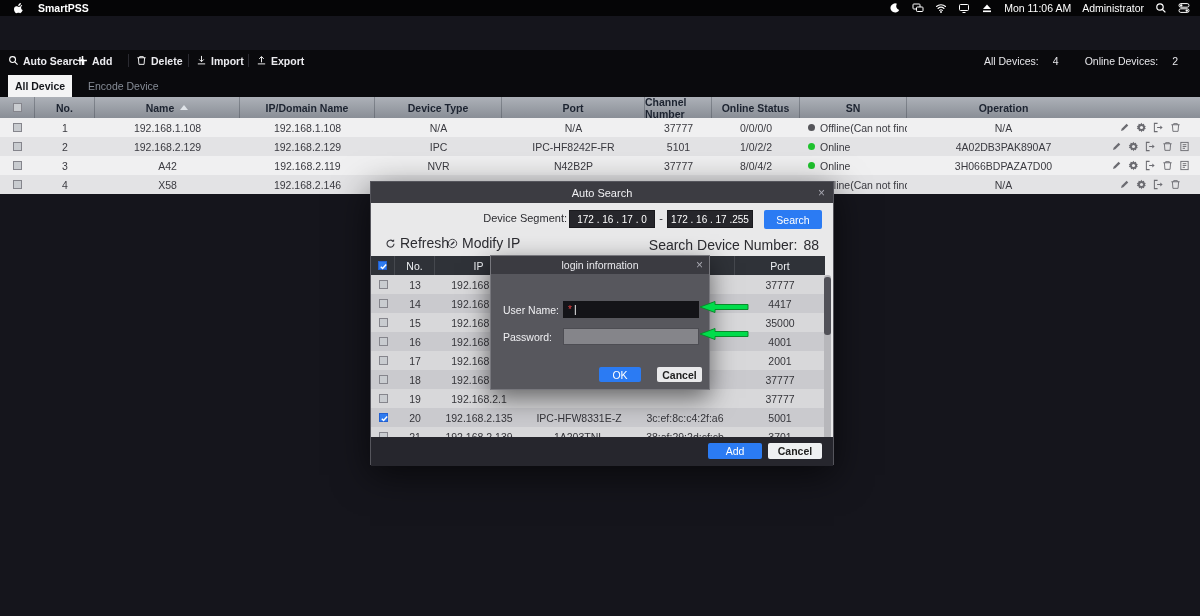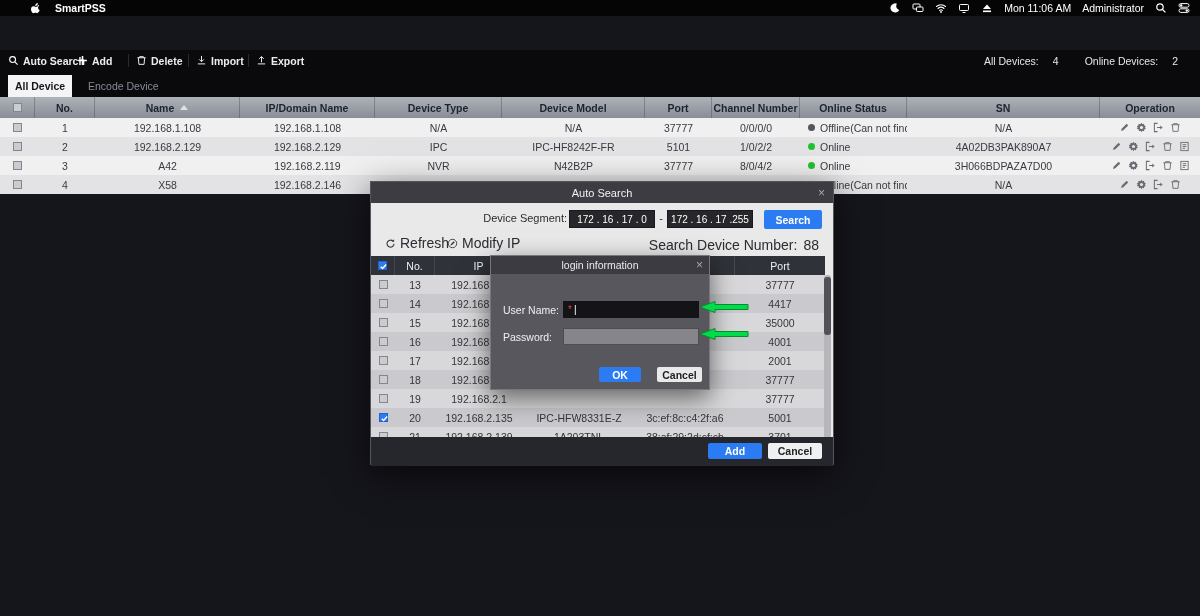--- a/index.html
+++ b/index.html
@@ -3,21 +3,21 @@
 <meta charset="utf-8">
 <style>
   * { margin:0; padding:0; box-sizing:border-box; }
   html,body { background:#000; }
   body { font-family:"Liberation Sans", sans-serif; }
   .screen { position:relative; width:1200px; height:616px; background:#15151c; overflow:hidden; }
 
   
   .menubar { position:absolute; top:0; left:0; width:1200px; height:16px; background:#050506;
              display:flex; align-items:center; color:#fff; font-size:10.5px; }
-  .menubar .left { display:flex; align-items:flex-start; gap:14px; padding-left:29px; }
+  .menubar .left { display:flex; align-items:flex-start; gap:14px; padding-left:12px; }
   .menubar .right { margin-left:auto; display:flex; align-items:center; gap:11px; padding-right:10px; }
   .mb-appname { font-weight:bold; }
   .mb-ico { width:12px; height:12px; display:inline-block; }
   .mb-ico svg { width:100%; height:100%; display:block; }
 
   
   .titlebar { position:absolute; top:16px; left:0; width:1200px; height:34px; background:#222229;margin-top:43px; }
   .brand { position:absolute; left:14px; top:9px; color:#e9e9ec; font-size:14px; letter-spacing:1px; }
   .brand b { font-weight:bold; }
   .tab-devices { position:absolute; left:128px; top:0; width:82px; height:34px; display:flex;
@@ -80,21 +80,21 @@
                align-items:center; justify-content:center; position:relative; }
   .dlg-close { position:absolute; right:8px; top:0; height:21px; display:flex; align-items:center;
                color:#a7a7b0; font-size:12px; cursor:default; }
   .dlg-body { position:relative; width:100%; height:263px; }
   .seg-row { position:absolute; top:6px; left:0; width:100%; height:20px; font-size:11px; color:#2c2c31; }
   .seg-label { position:absolute; left:0; top:3px; width:196px; text-align:right; }
   .ip-input { position:absolute; top:1px; height:18px; width:86px; background:#26262b; color:#fff;
               font-size:10px; display:flex; align-items:center; justify-content:center; border:1px solid #1a1a1e; }
   .seg-dash { position:absolute; left:284px; top:3px; width:12px; text-align:center; }
   .btn-blue { background:#2b7bf3; color:#fff; border-radius:2px; display:flex; align-items:center;
-              justify-content:center; font-size:10.5px; font-weight:bold; }
+              justify-content:center; font-size:10.5px; font-weight:normal; }
   .btn-search { position:absolute; left:393px; top:1px; width:58px; height:19px; }
   .refresh-row { position:absolute; top:32px; left:0; width:100%; height:18px; font-size:14px; color:#2c2c31; }
   .mini-btn { position:absolute; top:0; display:flex; align-items:center; gap:4px; }
   .mini-ico { width:11px; height:11px; display:inline-block; }
   .mini-ico svg { width:100%; height:100%; display:block; }
   .devnum { position:absolute; right:14px; top:2px; display:flex; gap:6px; }
 
   .grid-dlg { display:grid; grid-template-columns:24px 40px 88px 112px 100px 90px; }
   .d-header { position:absolute; top:53px; left:0; width:454px; height:19px; background:#2f3238;
               color:#eef0f3; font-size:10.5px; }
@@ -329,21 +329,20 @@
     <div>
         <span class="cb"></span>
       </div>
     <div>No.</div>
     <div>
         <span>Name</span>
         <span class="sort-up"></span>
       </div>
     <div>IP/Domain Name</div>
     <div>Device Type</div>
-    <div>Device Model</div>
     <div>Port</div>
     <div>Channel Number</div>
     <div>Online Status</div>
     <div>SN</div>
     <div style="border-right:none">Operation</div>
   </div>
 
   <div class="mt-rows">
 
     <div class="mt-row grid-main">

